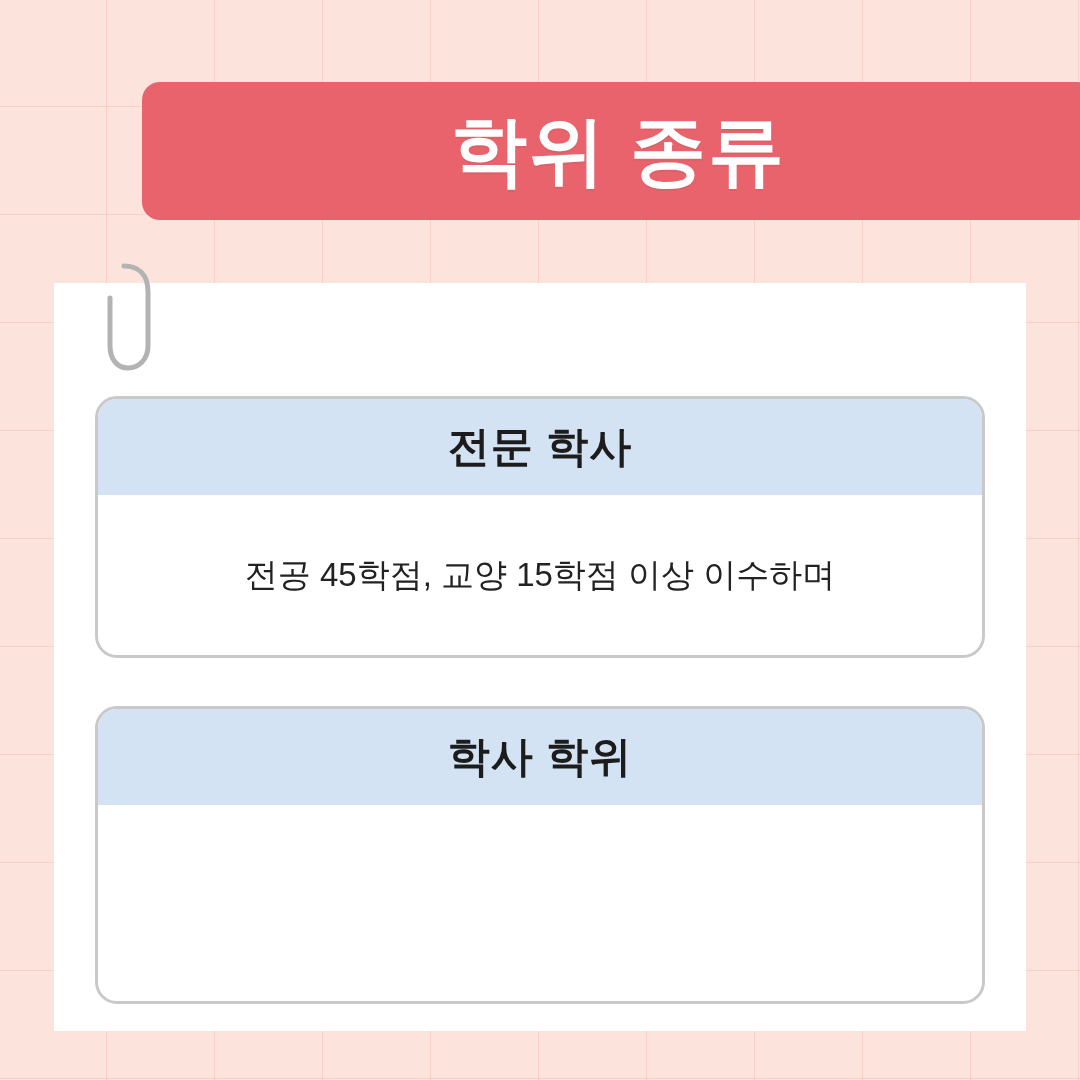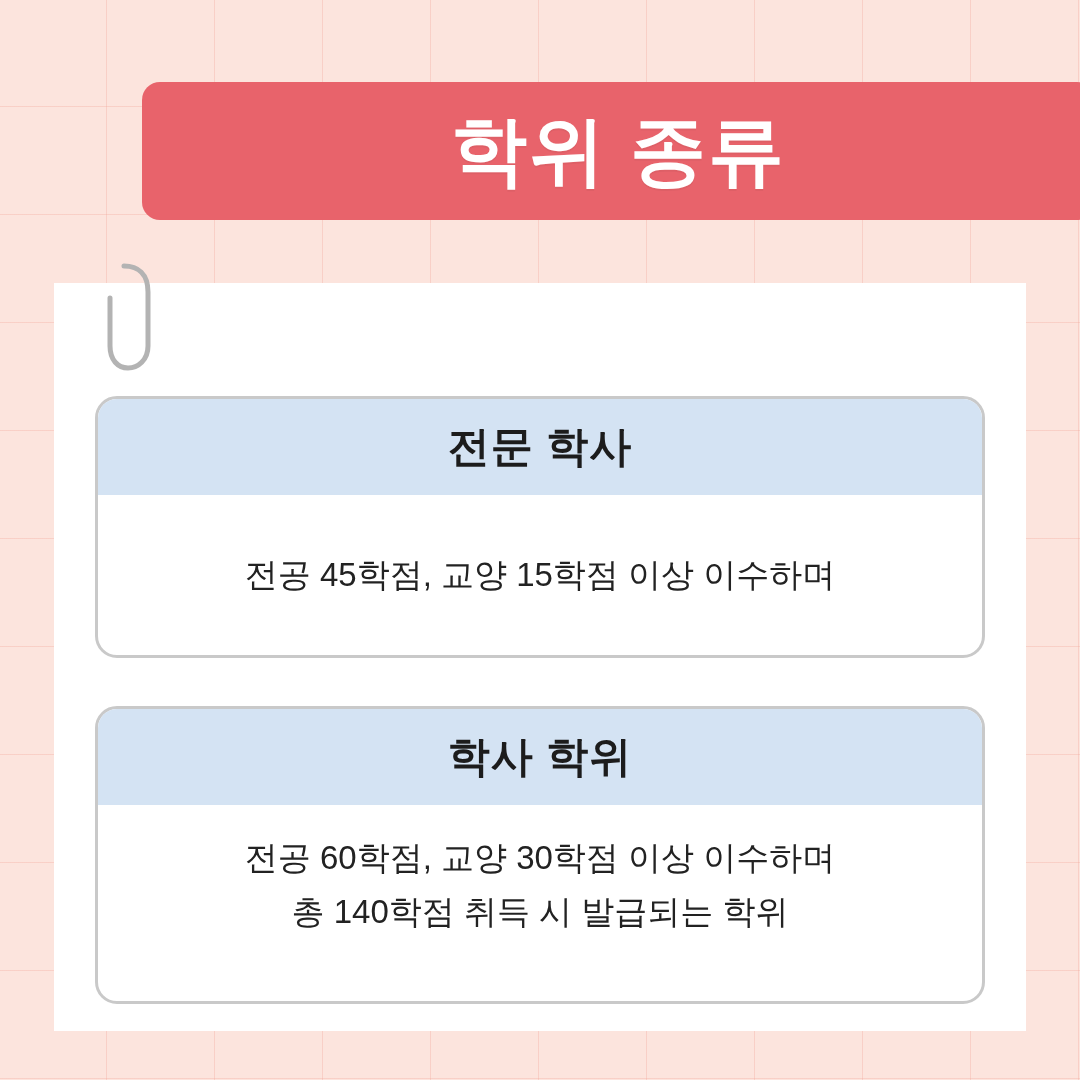--- a/index.html
+++ b/index.html
@@ -141,19 +141,15 @@
     </div>
     <div class="card-body">
       <span class="line">전공 45학점, 교양 15학점 이상 이수하며</span>
     </div>
   </div>
 
   <div class="card" id="card-1">
     <div class="card-header">
       <span class="card-title">학사 학위</span>
     </div>
-    <div class="card-body">
-      <span class="line">전공 60학점, 교양 30학점 이상 이수하며</span>
-      <span class="line">총 140학점 취득 시 발급되는 학위</span>
-    </div>
   </div>
 
 </div>
 
 </body></html>

